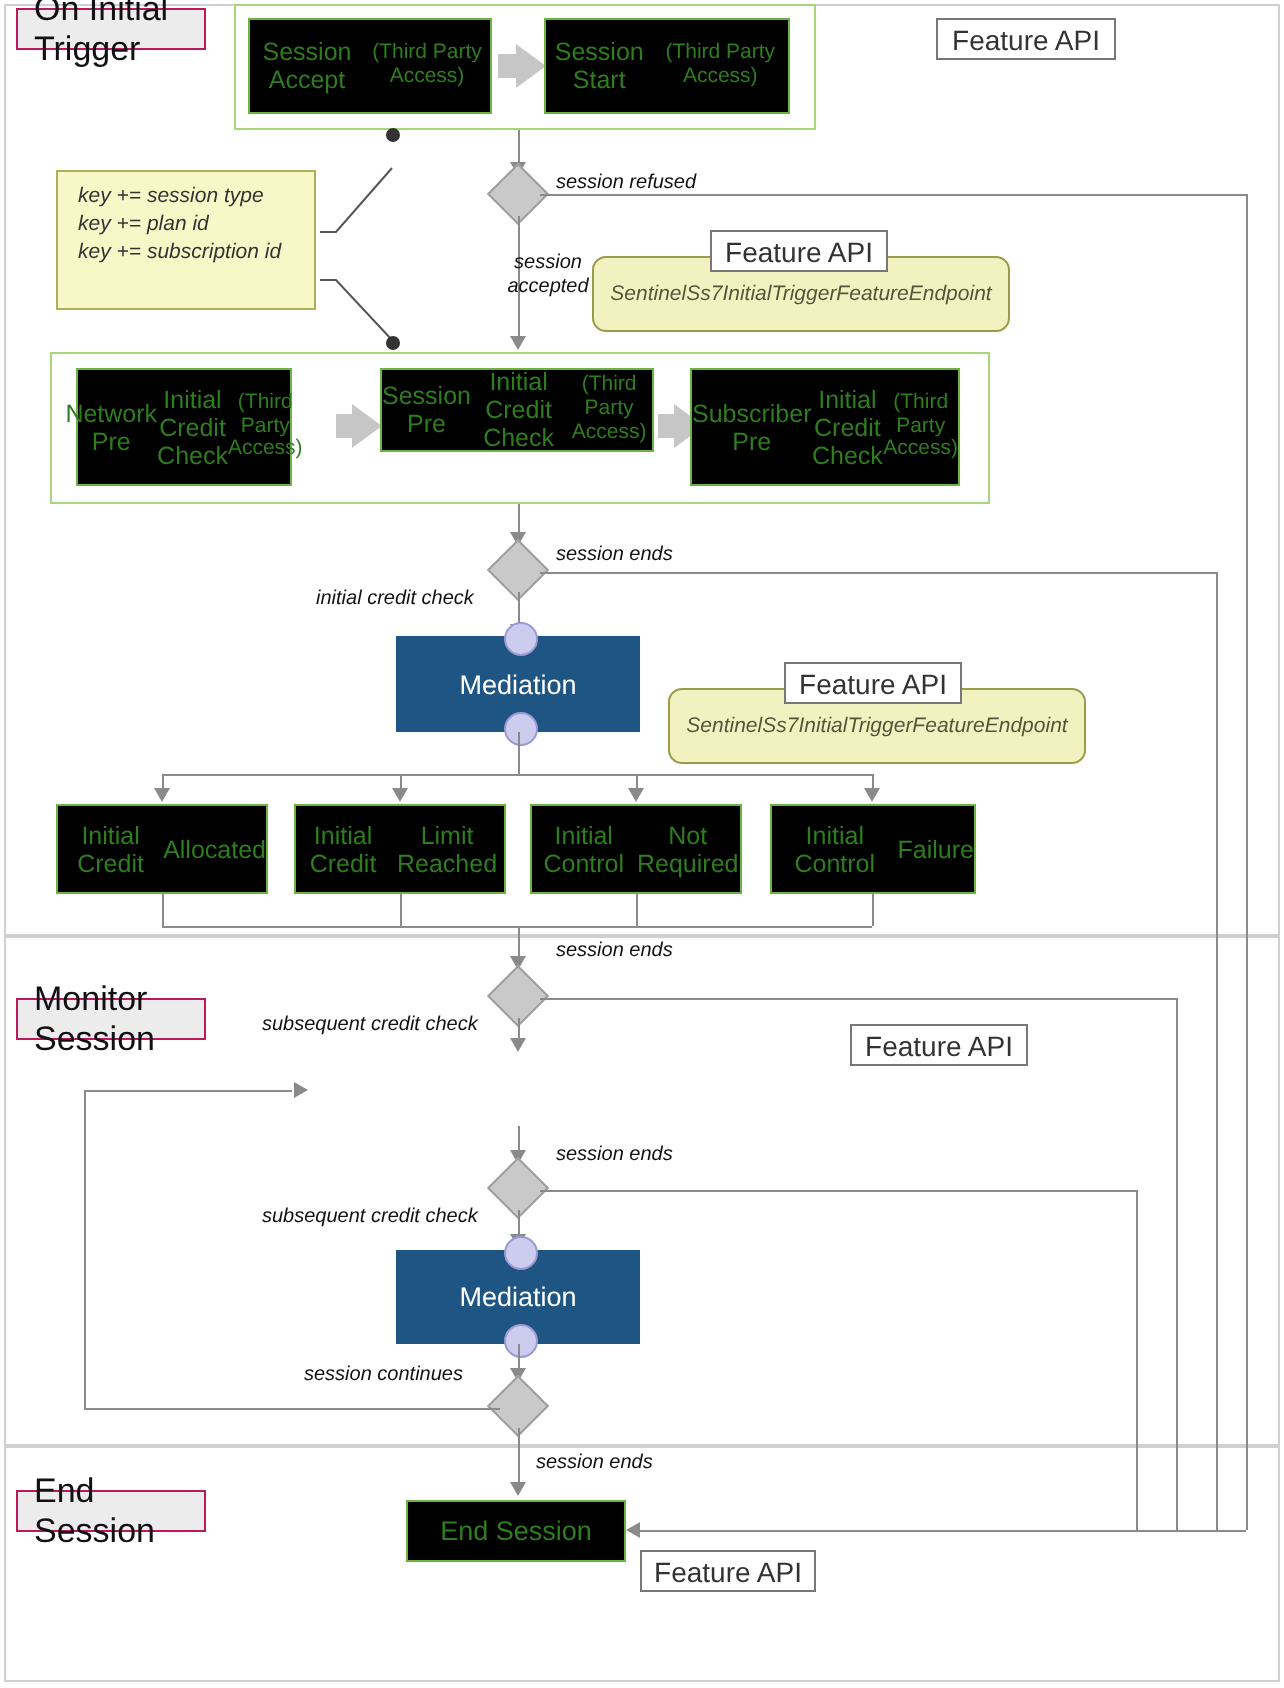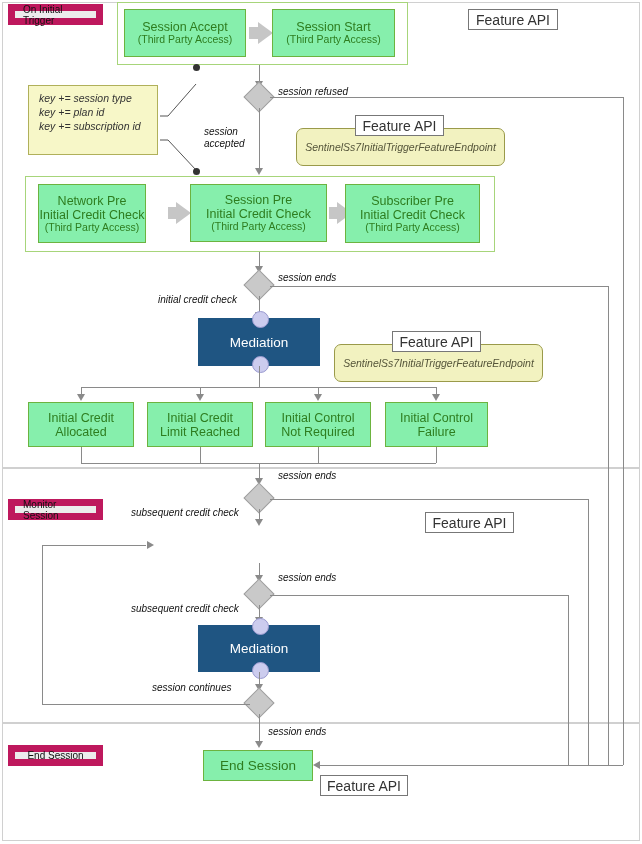--- a/index.html
+++ b/index.html
@@ -4,27 +4,27 @@
 <style>
   html,body{margin:0;padding:0;background:#ffffff;}
   body{width:642px;height:844px;position:relative;overflow:hidden;
        font-family:"Liberation Sans","DejaVu Sans",sans-serif;
        -webkit-font-smoothing:antialiased;}
   #stage{position:absolute;left:0;top:0;width:642px;height:844px;}
   .abs{position:absolute;box-sizing:border-box;}
 
   
   .lane{border:1px solid #d0d0d0;background:#ffffff;}
-  .lane-label{background:#ececec;border:7px solid #be185d;
-              font-size:10px;color:#111;display:flex;align-items:center;
+  .lane-label{background:#ececec;border:1px solid #be185d;
+              font-size:17px;color:#111;display:flex;align-items:center;
               justify-content:center;padding:0 8px;}
 
   
-  .gbox{background:#86efac;border:1.6px solid #6cb33f;
-        display:flex;flex-direction:column;align-items:center;
+  .gbox{background:#000000;border:1.6px solid #6cb33f;
+        display:flex;flex-direction:row;align-items:center;
         justify-content:center;text-align:center;color:#2e7d1f;
         line-height:1.12;}
   .gbox .t1{font-size:12.5px;}
   .gbox .t2{font-size:10.5px;}
   .gbox.big .t1{font-size:13.5px;}
 
   
   .ggroup{border:1px solid #a7d57a;background:#ffffff;}
 
   
@@ -47,21 +47,21 @@
   .fapi-tab{background:#ffffff;border:1.4px solid #777;
             display:flex;align-items:center;justify-content:center;
             font-size:14px;color:#333;}
 
   
   .diamond{width:22px;height:22px;background:#c9c9c9;
            border:1px solid #9e9e9e;transform:rotate(45deg);}
 
   
   .elabel{font-style:italic;font-size:10px;color:#111;white-space:nowrap;}
-  .elabel.ctr{text-align:left;white-space:normal;line-height:1.15;}
+  .elabel.ctr{text-align:center;white-space:normal;line-height:1.15;margin-left:44px;}
 
   
   .vline{background:#8a8a8a;width:1px;}
   .hline{background:#8a8a8a;height:1px;}
   .arrow-d{width:0;height:0;border-left:4.5px solid transparent;
            border-right:4.5px solid transparent;border-top:7px solid #8a8a8a;}
   .arrow-l{width:0;height:0;border-top:4.5px solid transparent;
            border-bottom:4.5px solid transparent;border-right:7px solid #8a8a8a;}
   .arrow-r{width:0;height:0;border-top:4.5px solid transparent;
            border-bottom:4.5px solid transparent;border-left:7px solid #8a8a8a;}
@@ -145,21 +145,21 @@
 
   <div class="abs gbox" style="left:38px;top:184px;width:108px;height:59px;text-align:center;">
     <div class="t1">Network Pre</div>
     <div class="t1">Initial Credit Check</div>
     <div class="t2">(Third Party Access)</div>
   </div>
 
   <div class="abs chevbar" style="left:168px;top:207px;width:10px;height:12px;"></div>
   <div class="abs chev" style="left:176px;top:202px;"></div>
 
-  <div class="abs gbox" style="left:190px;top:184px;width:137px;height:58px;">
+  <div class="abs gbox" style="left:190px;top:184px;width:137px;height:42px;">
     <div class="t1">Session Pre</div>
     <div class="t1">Initial Credit Check</div>
     <div class="t2">(Third Party Access)</div>
   </div>
 
   <div class="abs chevbar" style="left:329px;top:207px;width:10px;height:12px;"></div>
   <div class="abs chev" style="left:337px;top:202px;"></div>
 
   <div class="abs gbox" style="left:345px;top:184px;width:135px;height:59px;">
     <div class="t1">Subscriber Pre</div>

